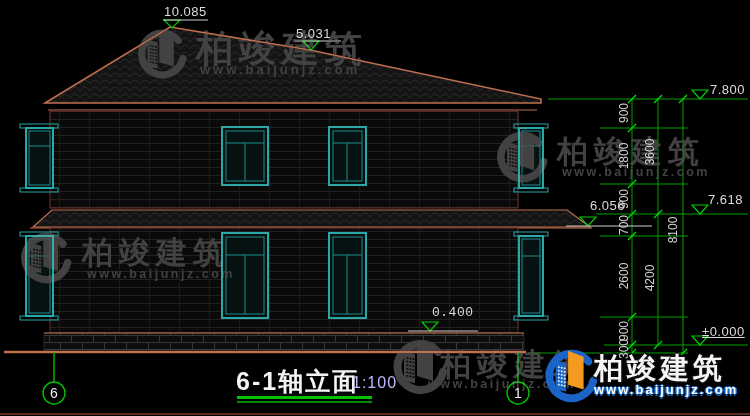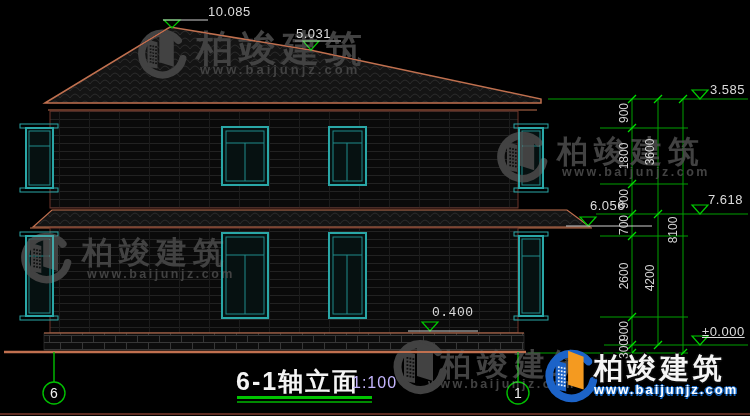--- a/index.html
+++ b/index.html
@@ -247,23 +247,23 @@
     <div class="t wm-url mid" style="left:87px; top:267px;">www.baijunjz.com</div>
 
     <svg class="wm-logo" style="left:388px; top:336px;" width="64" height="64">
         <use href="#bjlogo"></use>
       </svg>
     <div class="t wm-brand mid" style="left:440px; top:344px;">柏竣建筑</div>
     <div class="t wm-url mid" style="left:428px; top:377px;">www.baijunjz.com</div>
   </div>
 
   <div class="layer layer-text">
-    <div class="t lvl" style="left:164px; top:4px;margin-left:44px;">10.085</div>
+    <div class="t lvl" style="left:164px; top:4px;">10.085</div>
     <div class="t lvl" style="left:296px; top:26px;">5.031</div>
-    <div class="t lvl" style="left:710px; top:82px;">3.585</div>
+    <div class="t lvl" style="left:710px; top:82px;">7.800</div>
     <div class="t lvl" style="left:708px; top:192px;">7.618</div>
     <div class="t lvl" style="left:590px; top:198px;">6.056</div>
     <div class="t lvl" style="left:432px; top:305px;font-family:Liberation Mono, monospace;">0.400</div>
     <div class="t lvl" style="left:702px; top:324px;text-decoration:underline;">±0.000</div>
 
     <div class="t vdim" style="left:624px; top:113px;">900</div>
     <div class="t vdim" style="left:624px; top:156px;">1800</div>
     <div class="t vdim" style="left:624px; top:199px;">900</div>
     <div class="t vdim" style="left:624px; top:225px;">700</div>
     <div class="t vdim" style="left:624px; top:276px;">2600</div>

